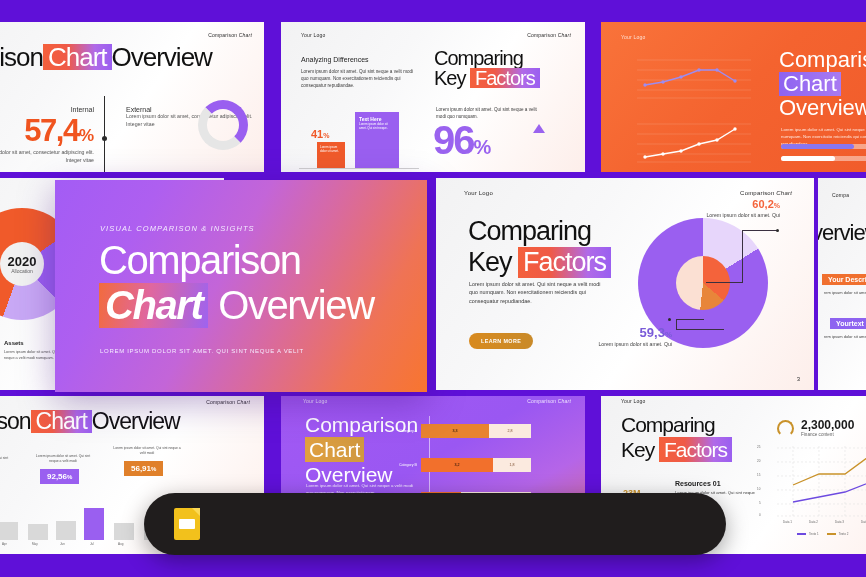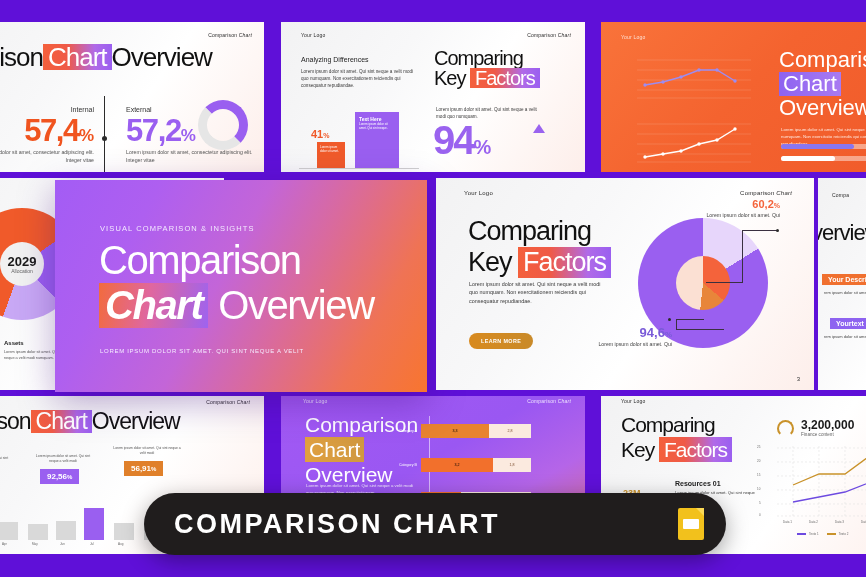--- a/index.html
+++ b/index.html
@@ -163,23 +163,20 @@
       <div class="col-a">
         <div class="kpi-label">Internal</div>
         <div style="color:#f0541f; white-space:nowrap;">
           <span class="kpi-num">57,4</span><span class="kpi-pct">%</span>
         </div>
         <div class="kpi-desc">Lorem ipsum dolor sit amet, consectetur adipiscing elit. Integer vitae</div>
       </div>
 
       <div class="col-b">
         <div class="kpi-label">External</div>
-        <div style="color:#9a5ff0; white-space:nowrap;">
-          <span class="kpi-num">57,2</span><span class="kpi-pct">%</span>
-        </div>
         <div class="kpi-desc">Lorem ipsum dolor sit amet, consectetur adipiscing elit. Integer vitae</div>
       </div>
       <div class="donut-ring" style="left:254px; top:78px; width:50px;height:50px; border:9px solid #9a5ff0; border-left-color:#e6e6e6; border-bottom-color:#e6e6e6;"></div>
     </div>
   </div>
 
   <div class="slide" id="s-tm">
     <div class="slide-bg-grad"></div>
     <div class="slide-inner">
       <div class="logo-txt" style="left:20px; top:10px;">Your Logo</div>
@@ -188,21 +185,21 @@
         <i>Chart</i>
       </div>
       <div class="sub-h">Analyzing Differences</div>
       <div class="sub-p body-txt">Lorem ipsum dolor sit amet. Qui sint neque a velit modi quo numquam. Non exercitationem reiciendis qui consequatur repudiandae.</div>
 
       <div class="h-big rtitle">
         <span>Comparing</span><br>
         <span>Key </span><span class="hl">Factors</span>
       </div>
       <div class="rpara body-txt">Lorem ipsum dolor sit amet. Qui sint neque a velit modi quo numquam.</div>
-      <div class="big82"><span style="font-size:40px">94</span><span>%</span></div>
+      <div class="big82"><span style="font-size:40px">96</span><span>%</span></div>
       <div class="tri"></div>
 
       <div class="bar-base" style="left:18px; top:146px; width:120px;"></div>
       <div style="position:absolute; left:36px; top:120px; width:28px; height:26px; background:#f05a2a;">
         <div style="font-size:3px;color:#fff;padding:3px;line-height:1.4">Lorem ipsum dolor sit amet.</div>
       </div>
       <div style="position:absolute; left:30px; top:106px; color:#f05a2a; font-weight:700; font-size:11px;"><span>41</span><span style="font-size:7px">%</span></div>
       <div style="position:absolute; left:74px; top:90px; width:44px; height:56px; background:#9a5ff0;">
         <div style="font-size:5px;color:#fff;font-weight:700;padding:4px 4px 0 4px;">Text Here</div>
         <div style="font-size:3px;color:#fff;padding:0 4px;line-height:1.4">Lorem ipsum dolor sit amet. Qui sint neque.</div>
@@ -266,21 +263,21 @@
       </svg>
     </div>
   </div>
 
   <div class="slide" id="s-ml">
     <div class="slide-bg-grad"></div>
     <div class="slide-inner">
       <div style="position:absolute; left:52px; top:30px; width:112px; height:112px; border-radius:50%;
                   background: conic-gradient(from 200deg, #f05a2a 0 60%, #9a5ff0 60% 82%, #c8a8f5 82% 100%);"></div>
       <div style="position:absolute; left:86px; top:64px; width:44px;height:44px;border-radius:50%;background:#f1f1f1;"></div>
-      <div class="yr" style="left:90px; top:76px; width:36px; text-align:center;">2029</div>
+      <div class="yr" style="left:90px; top:76px; width:36px; text-align:center;">2020</div>
       <div class="yr-s" style="left:90px; top:90px; width:36px; text-align:center;">Allocation</div>
 
       <div style="position:absolute; left:90px; top:162px; font-size:6px; font-weight:700; color:#222;">Assets</div>
       <div style="position:absolute; left:90px; top:172px; width:72px; font-size:3.8px; color:#555; line-height:1.5;">Lorem ipsum dolor sit amet. Qui sint neque a velit modi numquam. N</div>
     </div>
   </div>
 
   <div class="slide" id="s-mrr">
     <div class="slide-bg-grad"></div>
     <div class="slide-inner">
@@ -374,21 +371,21 @@
 
       <div class="h-big btitle">
         <span>Comparing</span><br>
         <span>Key </span><span class="hl">Factors</span>
       </div>
       <div class="kbig"><span>23</span><span>M</span></div>
       <div class="rtitle">Resources 01</div>
       <div class="rp body-txt">Lorem ipsum dolor sit amet. Qui sint neque a velit modi quo</div>
 
       <div class="fin">
-        <div class="n">3,200,000</div>
+        <div class="n">2,300,000</div>
         <div class="s">Finance content</div>
       </div>
       <div class="donut-ring" style="left:176px; top:24px; width:17px;height:17px;border:2.5px solid #c9922a; border-bottom-color:transparent;"></div>
 
       <svg style="position:absolute; left:152px; top:44px;" width="160" height="86">
         <g stroke="#e2e2e2" stroke-width="0.6" stroke-dasharray="2 2">
           <line x1="24" y1="8" x2="150" y2="8"></line>
             <line x1="24" y1="22" x2="150" y2="22"></line>
           <line x1="24" y1="36" x2="150" y2="36"></line>
             <line x1="24" y1="50" x2="150" y2="50"></line>
@@ -428,21 +425,21 @@
             <span class="axtick" style="position:static;">Texto 2</span>
           </span>
       </div>
     </div>
   </div>
 
   <div class="slide" id="s-hero" style="left:55px; top:180px; width:372px; height:212px;
               background: linear-gradient(118deg, #a35cf5 0%, #ae5ff0 22%, #c365d8 45%, #d96a9e 62%, #ef7355 82%, #f8752f 100%);
               box-shadow: 0 10px 34px rgba(60,10,120,.35);">
     <div class="slide-inner">
-      <div style="position:absolute; left:45px; top:44px; color:#f3e9ff; font-size:7.5px; letter-spacing:1.1px; font-weight:400;">VISUAL COMPARISON &amp; INSIGHTS</div>
+      <div style="position:absolute; left:45px; top:44px; color:#f3e9ff; font-size:7.5px; letter-spacing:1.1px; font-weight:400;font-style:italic;">VISUAL COMPARISON &amp; INSIGHTS</div>
       <div style="position:absolute; left:44px; top:58px; color:#fff; font-size:40px; line-height:1.12; letter-spacing:-1.4px;">
         <span>Comparison</span><br>
         <span style="display:inline-block; font-style:italic; font-weight:700; color:#fff; padding:0 6px;
                      background: linear-gradient(100deg,#f26b3d 0%, #e0679e 45%, #9e63ef 100%);">Chart</span>
         <span> Overview</span>
       </div>
       <div style="position:absolute; left:45px; top:168px; color:#f6ecff; font-size:6px; letter-spacing:.7px;">LOREM IPSUM DOLOR SIT AMET. QUI SINT NEQUE A VELIT</div>
     </div>
   </div>
 
@@ -470,34 +467,33 @@
       <div style="position:absolute; left:252px; top:16px; width:92px; text-align:right;">
         <div style="color:#f4633b;"><span class="callout-num" style="font-size:11px;">60,2</span><span style="font-size:7px;font-weight:700;">%</span></div>
         <div class="callout-sub">Lorem ipsum dolor sit amet. Qui</div>
       </div>
       <div class="lead" style="left:306px; top:52px; width:36px; height:1px;"></div>
       <div class="lead" style="left:306px; top:52px; width:1px; height:52px;"></div>
       <div class="lead" style="left:270px; top:104px; width:37px; height:1px;"></div>
       <div class="lead-dot" style="left:340px; top:51px;"></div>
 
       <div style="position:absolute; left:140px; top:145px; width:96px; text-align:right;">
-        <div style="color:#7a5bd8;"><span class="callout-num" style="font-size:13px;">94,6</span><span style="font-size:8px;font-weight:700;">%</span></div>
+        <div style="color:#7a5bd8;"><span class="callout-num" style="font-size:13px;">59,3</span><span style="font-size:8px;font-weight:700;">%</span></div>
         <div class="callout-sub">Lorem ipsum dolor sit amet. Qui</div>
       </div>
       <div class="lead" style="left:240px; top:151px; width:48px; height:1px;"></div>
       <div class="lead" style="left:240px; top:141px; width:1px; height:11px;"></div>
       <div class="lead" style="left:240px; top:141px; width:28px; height:1px;"></div>
       <div class="lead-dot" style="left:232px; top:140px;"></div>
 
       <div class="pnum">3</div>
     </div>
   </div>
 
   <div id="banner">
-    <div class="btext">COMPARISON CHART</div>
     <div class="gs-icon">
       <div class="page"></div>
       <div class="fold"></div>
       <div class="win"></div>
     </div>
   </div>
 
 </div>
 
 </body></html>

